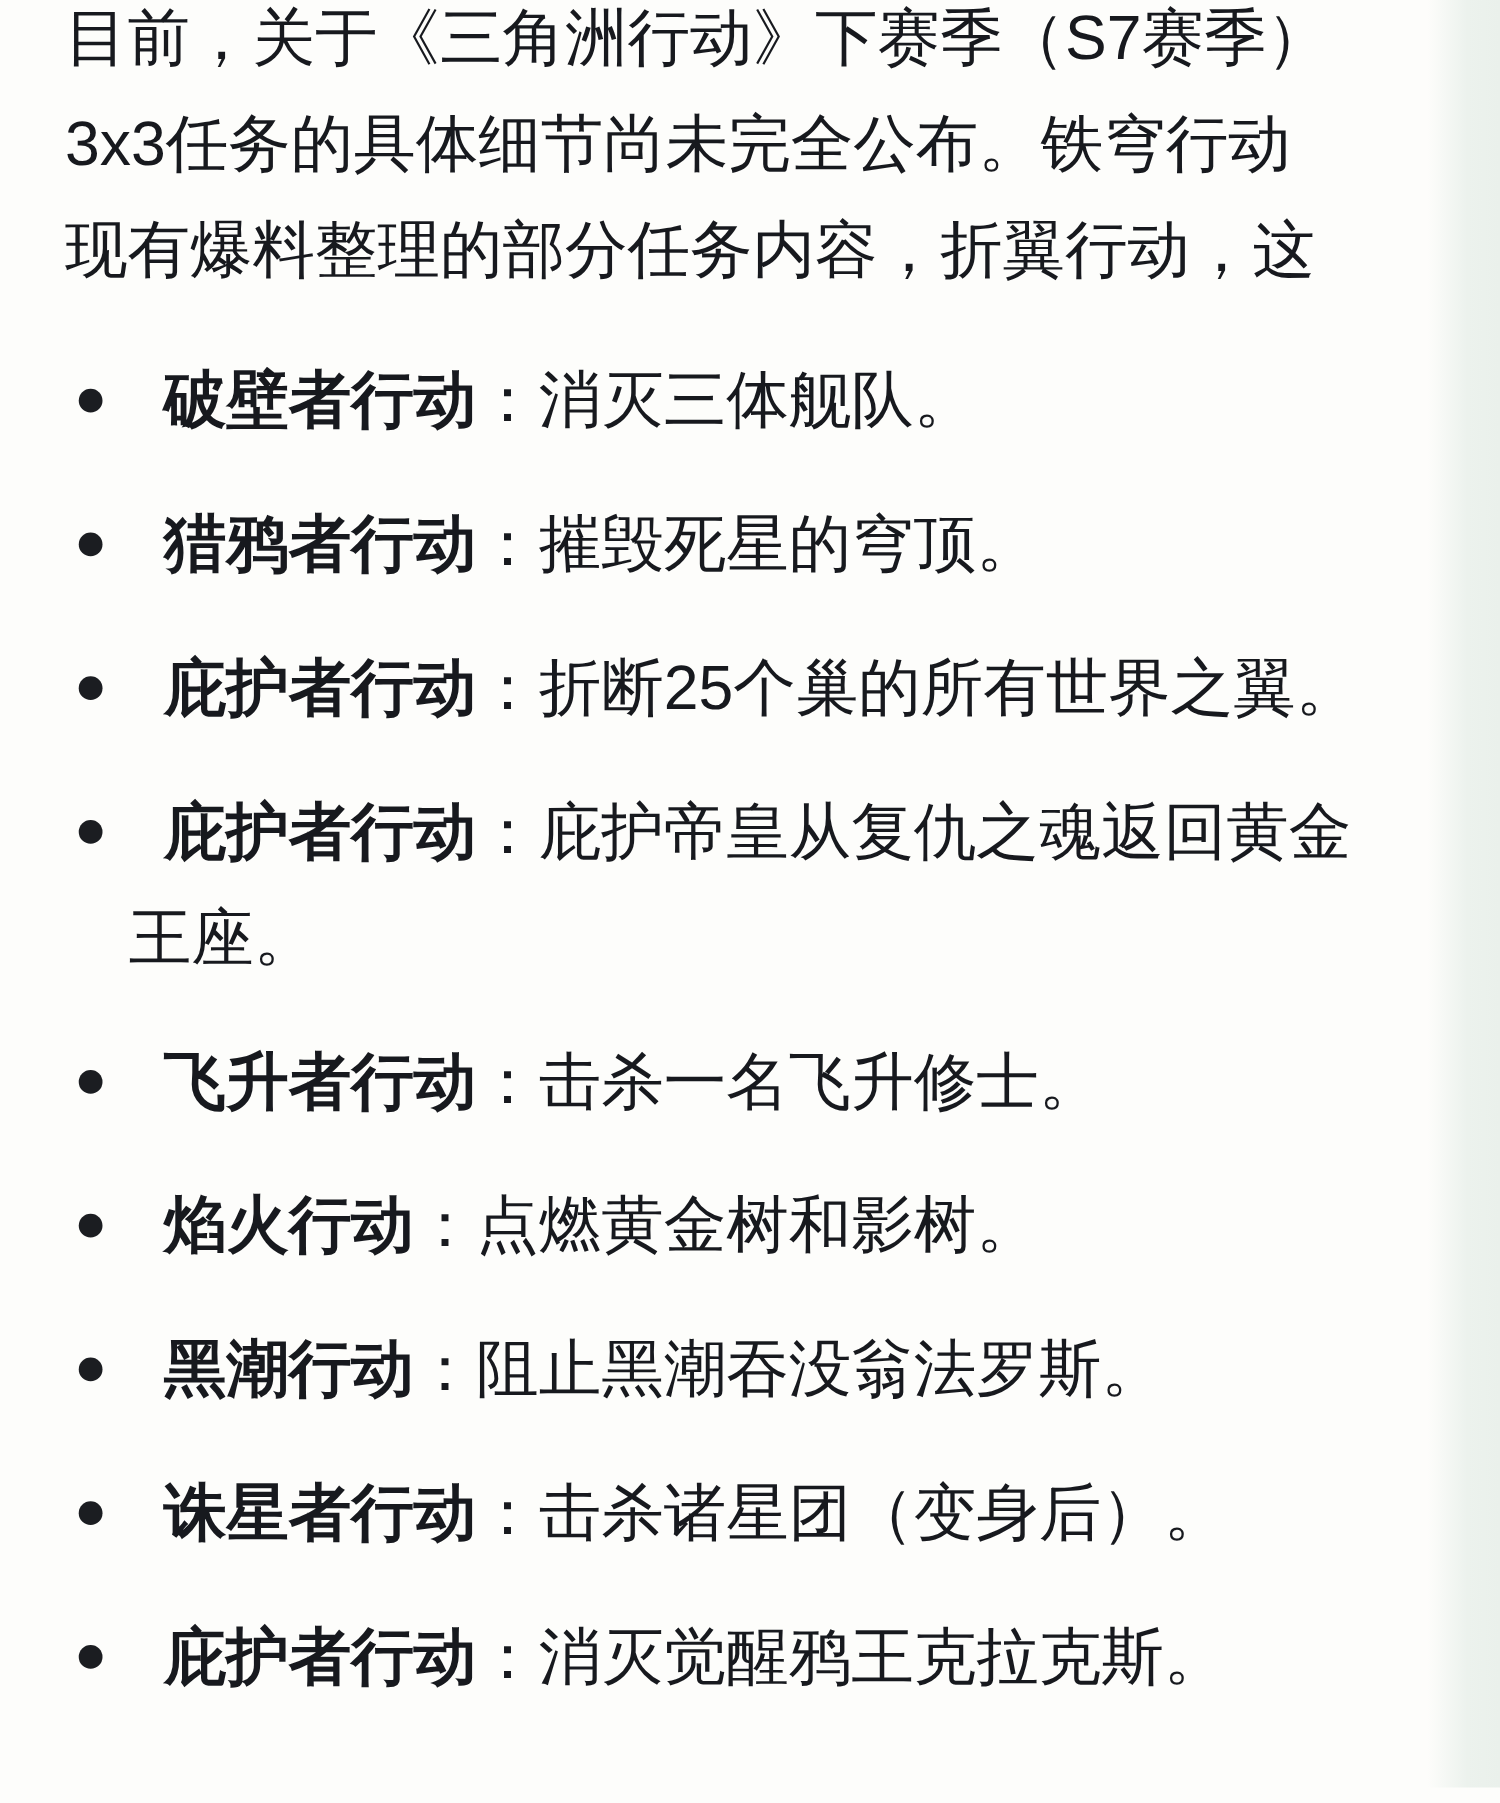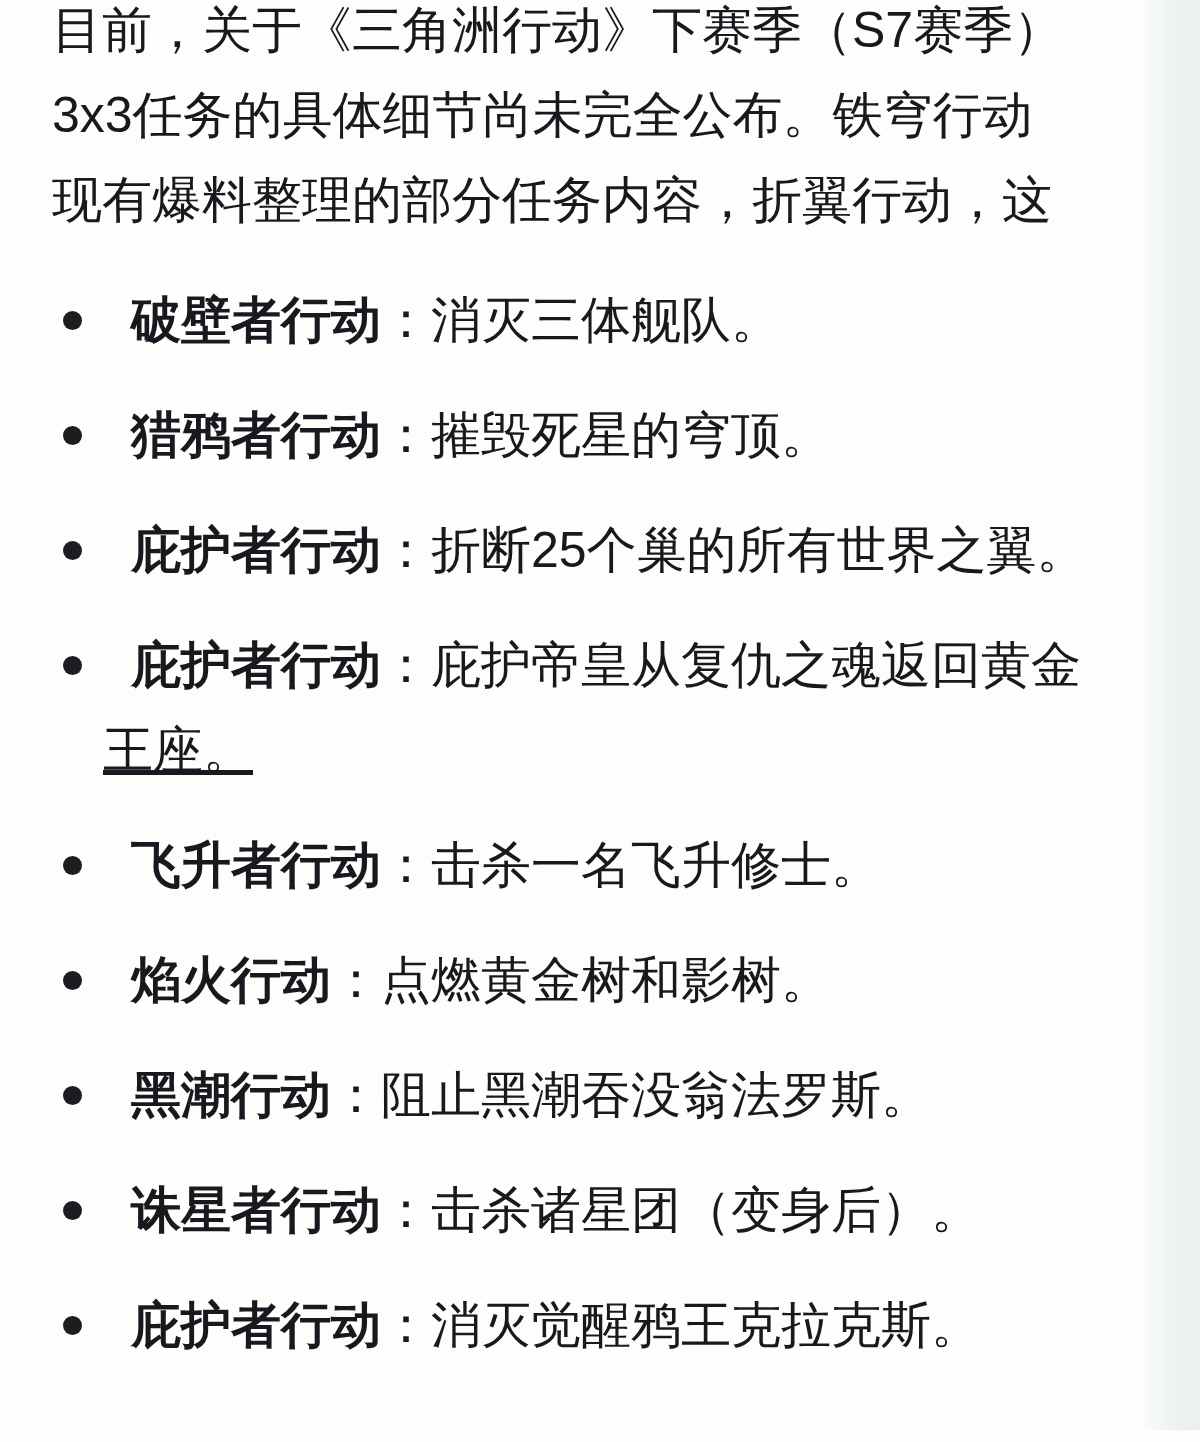--- a/index.html
+++ b/index.html
@@ -48,21 +48,21 @@
     position: absolute;
     left: 11px;
     top: 33px;
     width: 19px;
     height: 19px;
     border-radius: 50%;
     background: #1b1d21;
   }
   .task-label { font-weight: 700; margin-left: 28px; }
   .task-colon, .task-desc { font-weight: 400; }
-  .wrap-line { display: block; text-decoration: underline; }
+  .wrap-line { display: block; }
 </style>
 </head>
 <body>
 
 <div class="page">
   <div class="content">
     <p class="intro">
         <span class="line">目前，关于《三角洲行动》下赛季（S7赛季）</span>
         <span class="line">3x3任务的具体细节尚未完全公布。铁穹行动</span>
         <span class="line">现有爆料整理的部分任务内容，折翼行动，这</span>

